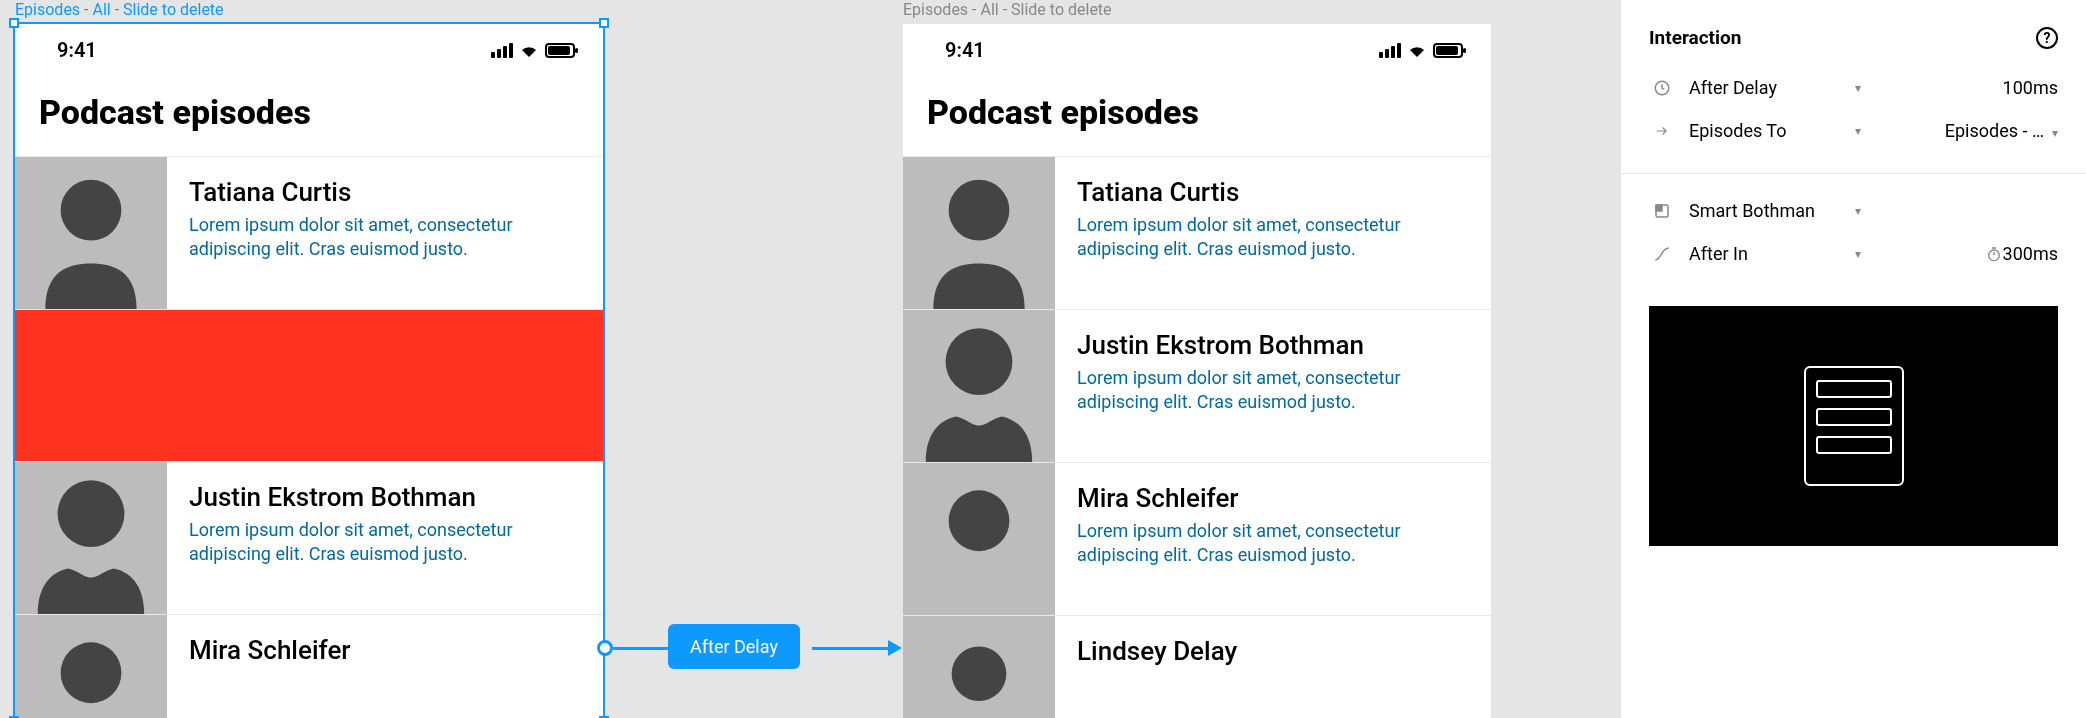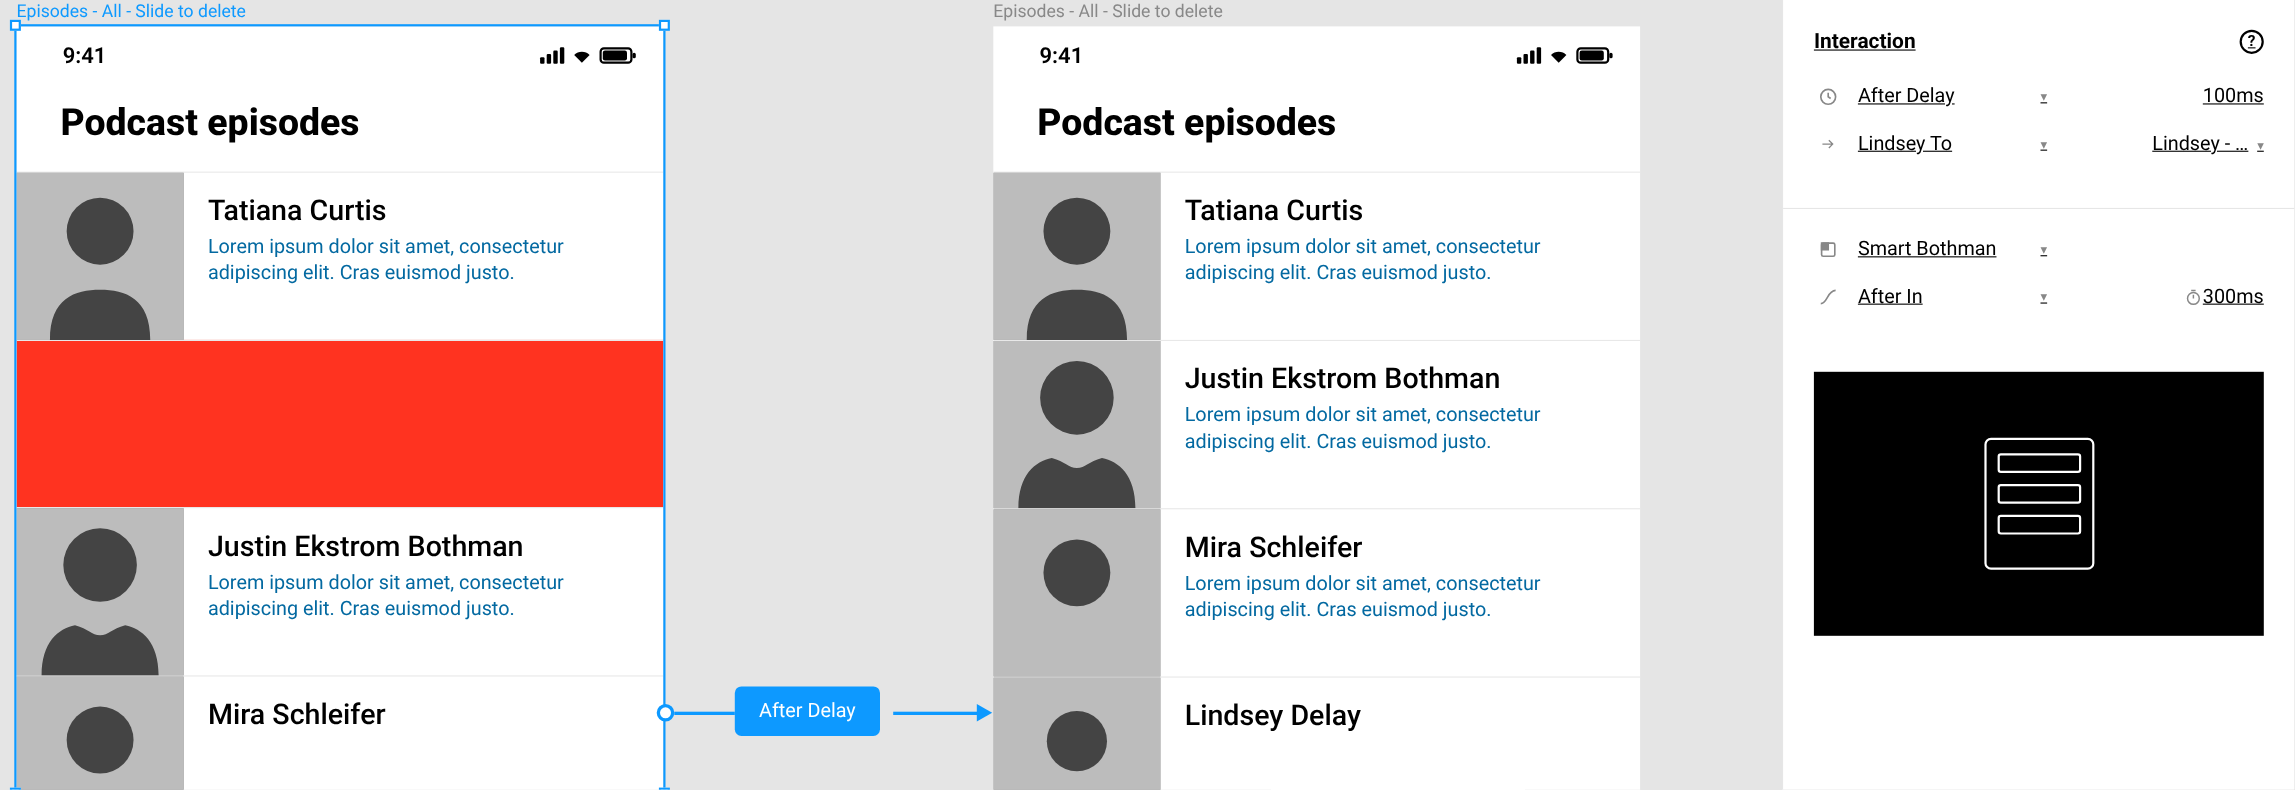--- a/index.html
+++ b/index.html
@@ -67,21 +67,21 @@
   .bars span:nth-child(3){height:12px;} .bars span:nth-child(4){height:15px;}
   .battery {
     width: 30px; height: 15px; border: 2px solid #000; border-radius: 4px; position: relative;
   }
   .battery::after { content:''; position:absolute; right:-5px; top:3px; width:3px; height:5px; background:#000; border-radius:2px;}
   .battery::before { content:''; position:absolute; left:1px; top:1px; bottom:1px; width:22px; background:#000; border-radius:2px;}
 
   .page-title {
     font-size: 34px;
     font-weight: 800;
-    padding: 16px 40px 24px;
+    padding: 16px 24px 24px;
   }
 
   .row {
     display: flex;
     border-top: 1px solid #e8e8e8;
     min-height: 152px;
   }
   .avatar {
     width: 152px; height: 152px;
     background: #999;
@@ -135,23 +135,22 @@
   
   .inspect {
     position: absolute;
     right: 0; top: 0;
     width: 466px; height: 718px;
     background: #fff;
     border-left: 1px solid #e6e6e6;
     font-size: 18px;
   }
   .section {
-    padding: 26px 28px 48px;
+    padding: 26px 28px 32px;
     border-bottom: 1px solid #e6e6e6;
-    text-decoration: underline;
   }
   .section.nb { border-bottom: none; }
   .sec-head {
     display:flex; align-items:center; justify-content:space-between;
     font-weight:700; font-size:19px;
     margin-bottom: 28px;
   }
   .prop-row {
     display:flex; align-items:center;
     margin-bottom: 22px;
@@ -363,24 +362,24 @@
       <span class="chev">▾</span>
       <span class="value">100ms</span>
     </div>
 
     <div class="prop-row">
       <span class="icon">
         <svg width="18" height="14" viewBox="0 0 24 24" fill="none" stroke="#888" stroke-width="2">
             <path d="M3 12h16M13 6l6 6-6 6"></path>
           </svg>
       </span>
-      <span class="label">Lindsey To</span>
+      <span class="label">Episodes To</span>
       <span class="chev">▾</span>
       <span class="value dd">
-        <span>Lindsey - …</span><span class="chev">▾</span>
+        <span>Episodes - …</span><span class="chev">▾</span>
       </span>
     </div>
   </div>
 
   <div class="section nb">
 
     <div class="prop-row">
       <span class="icon">
         <svg width="18" height="18" viewBox="0 0 24 24" fill="none" stroke="#888" stroke-width="2">
             <rect x="4" y="4" width="16" height="16" rx="2"></rect>

